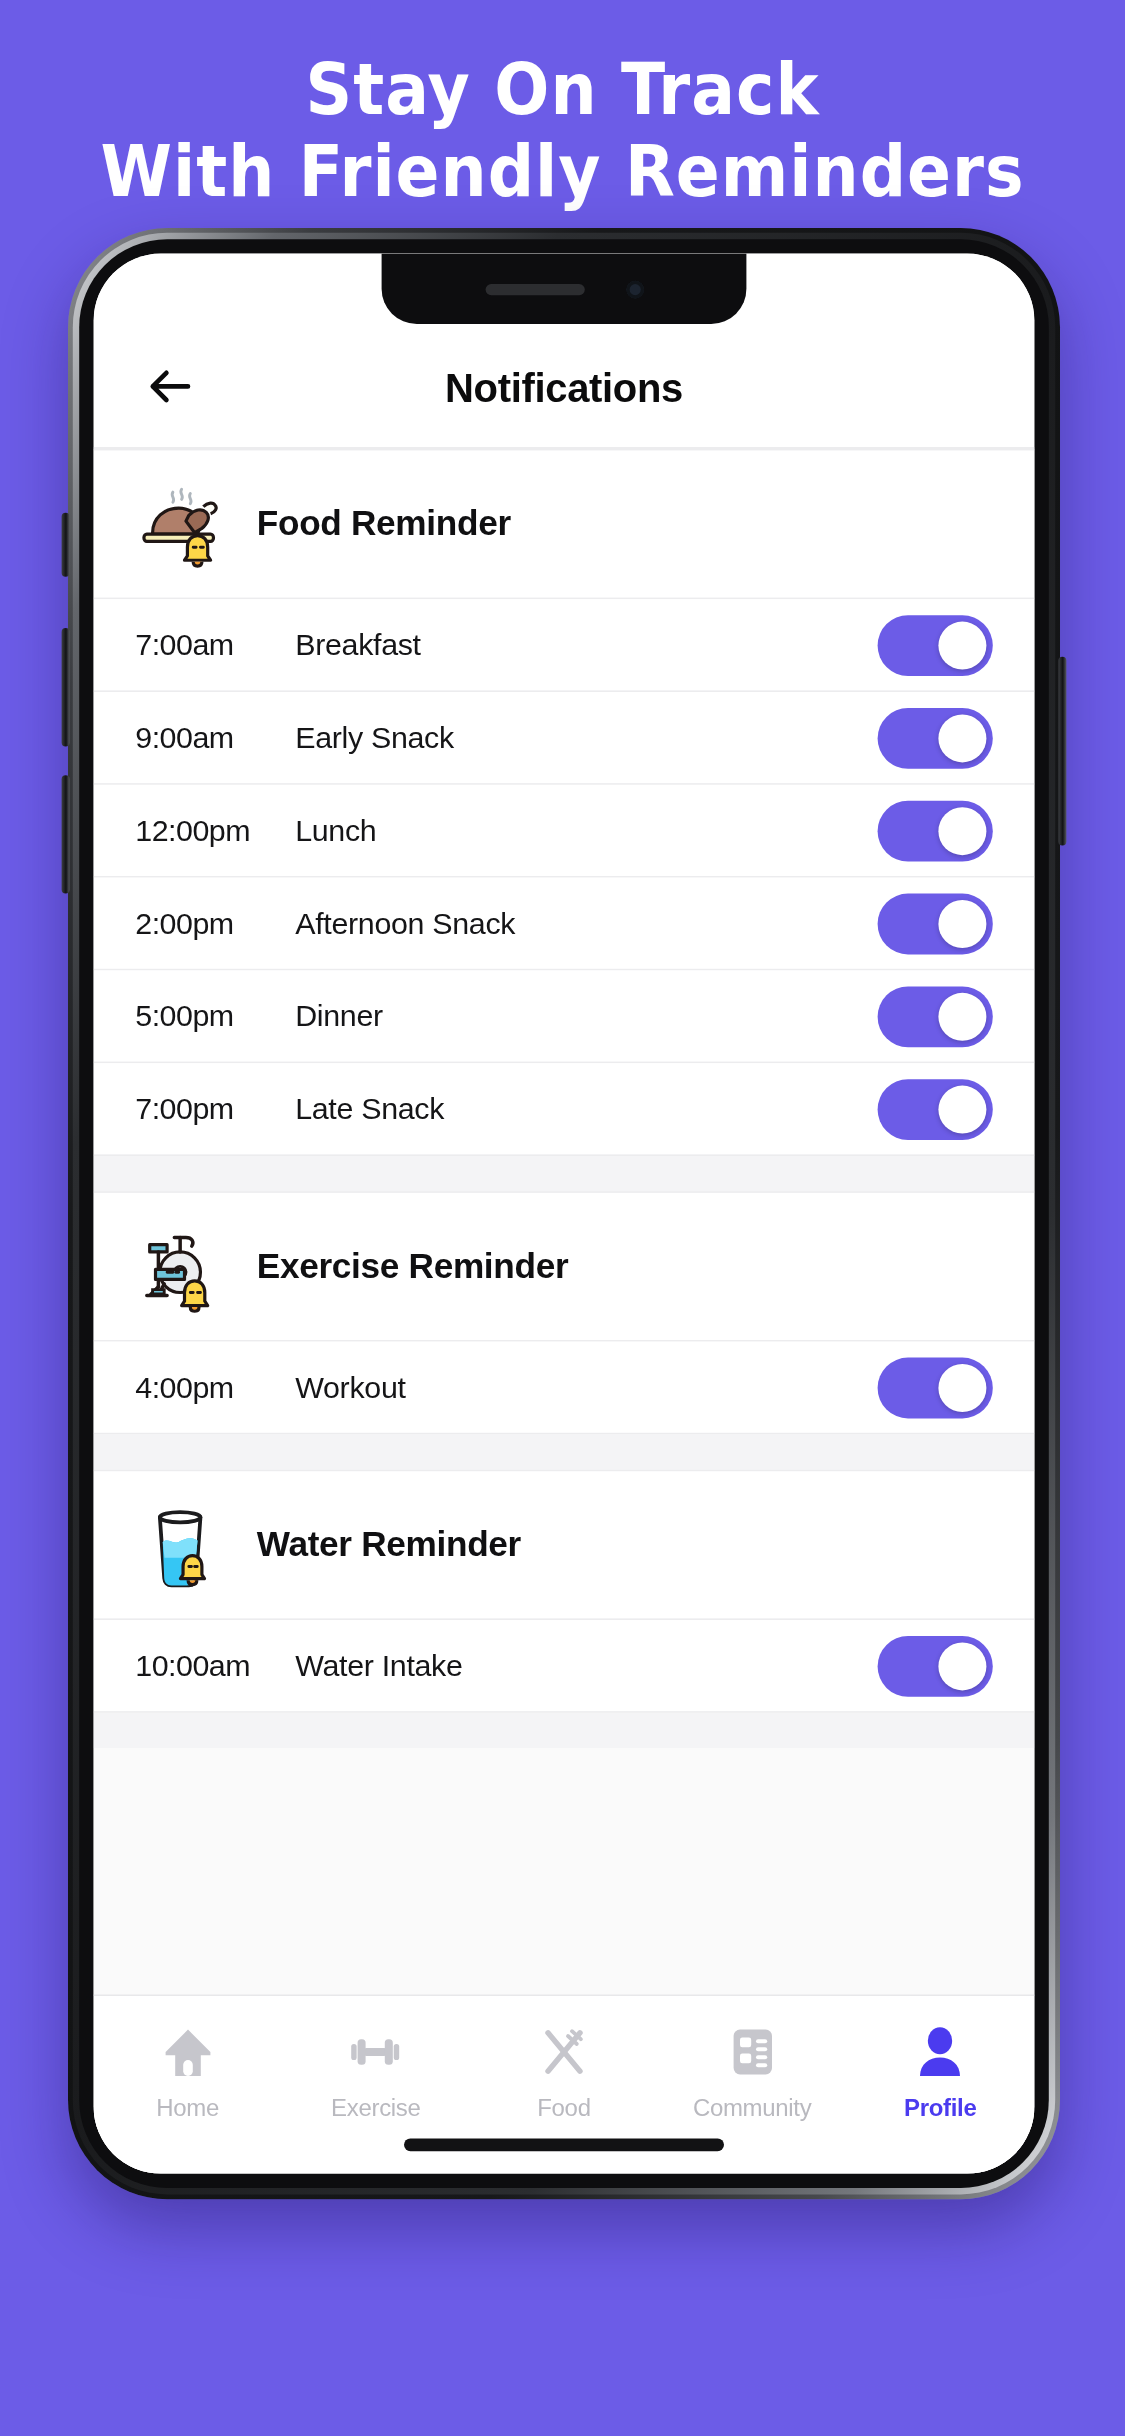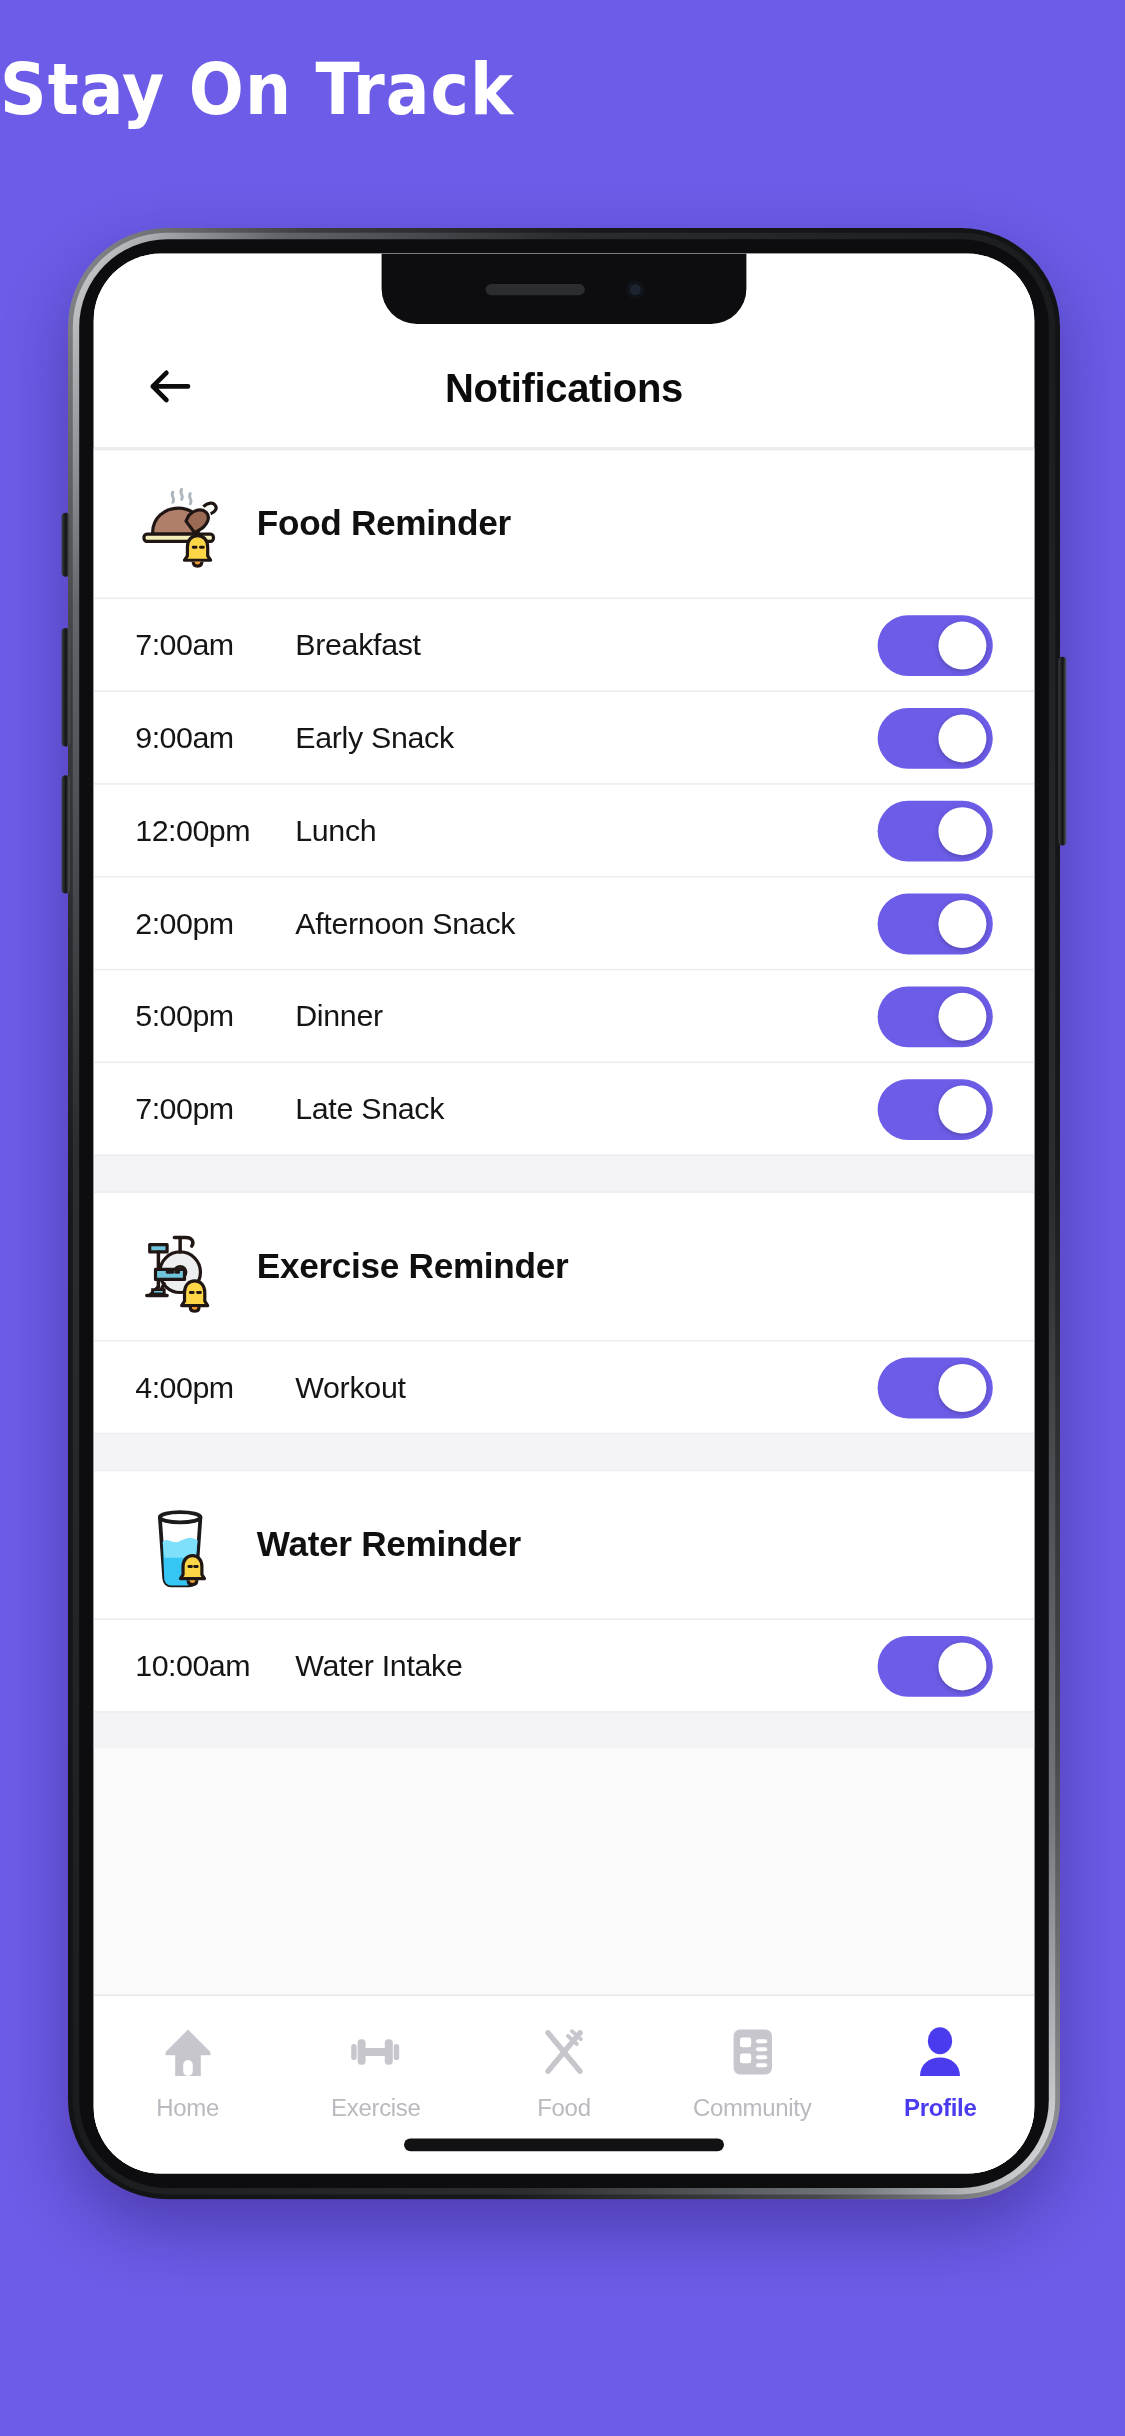--- a/index.html
+++ b/index.html
@@ -8,21 +8,21 @@
     background:#6C5CE7;
     font-family:"Liberation Sans", sans-serif;
     overflow:hidden;
     position:relative;
   }
 
   
   #headline {
     position:absolute;
     top:48px; left:0; right:0;
-    text-align:left;
+    text-align:center;
     color:#FFFFFF;
     font-family:"DejaVu Sans Condensed","Liberation Sans", sans-serif;
     font-weight:700;
     font-size:72px;
     line-height:1.0;
     letter-spacing:1px;
   }
   #headline .hl-line { display:block; padding:5px 0; }
 
   
@@ -230,20 +230,21 @@
     width:200px; height:8px;
     border-radius:4px;
     background:#121214;
   }
 </style>
 </head>
 <body>
 
 <div id="headline">
   <span class="hl-line">Stay On Track</span>
+  <span class="hl-line">With Friendly Reminders</span>
 </div>
 
 <div id="phone">
   <div class="phone-outer"></div>
   <div class="phone-mid"></div>
   <div class="phone-bezel"></div>
 
   <div class="btn-side btn-silent"></div>
   <div class="btn-side btn-volup"></div>
   <div class="btn-side btn-voldn"></div>

